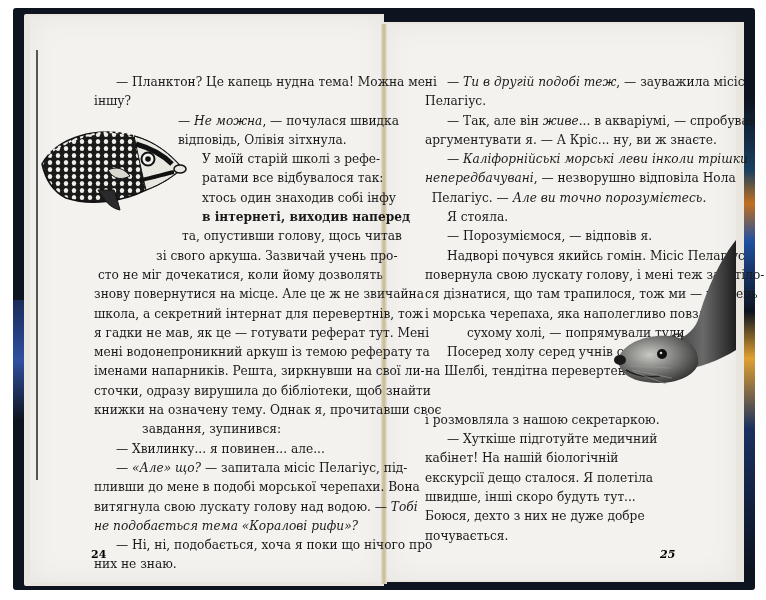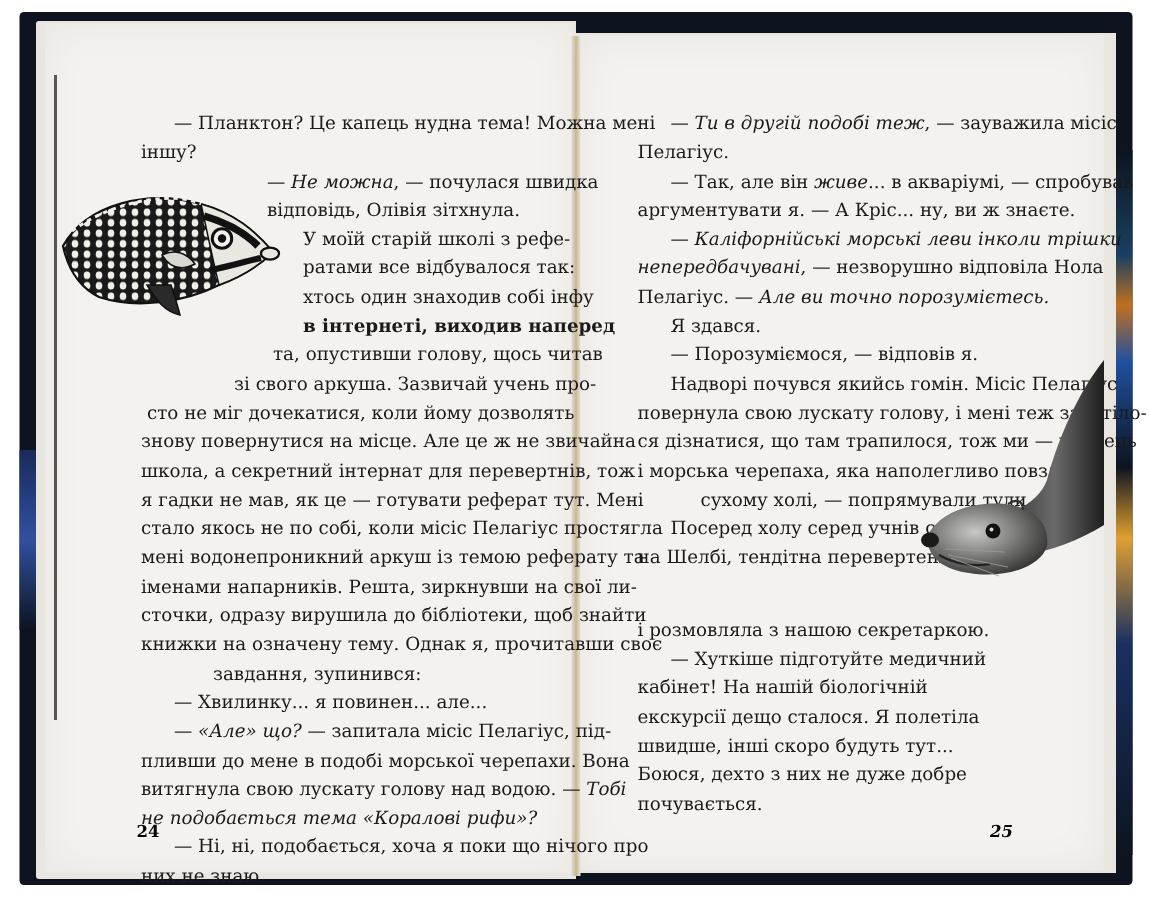--- a/index.html
+++ b/index.html
@@ -76,21 +76,20 @@
     <span class="line just" style="padding-left: 108px;"><span>У моїй старій школі з рефе-</span></span>
     <span class="line just" style="padding-left: 108px;"><span>ратами все відбувалося так:</span></span>
     <span class="line just" style="padding-left: 108px;"><span>хтось один знаходив собі інфу</span></span>
     <span class="line just" style="padding-left: 108px; font-weight: bold;"><span>в інтернеті, виходив наперед</span></span>
     <span class="line just" style="padding-left: 88px;"><span>та, опустивши голову, щось читав</span></span>
     <span class="line just" style="padding-left: 62px;"><span>зі свого аркуша. Зазвичай учень про-</span></span>
     <span class="line just" style="padding-left: 4px;"><span>сто не міг дочекатися, коли йому дозволять</span></span>
     <span class="line just" style="padding-left: 0px;"><span>знову повернутися на місце. Але це ж не звичайна</span></span>
     <span class="line just" style="padding-left: 0px;"><span>школа, а секретний інтернат для перевертнів, тож</span></span>
     <span class="line just" style="padding-left: 0px;"><span>я гадки не мав, як це — готувати реферат тут. Мені</span></span>
-    <span class="line just" style="padding-left: 0px;"><span>стало якось не по собі, коли місіс Пелагіус простягла</span></span>
     <span class="line just" style="padding-left: 0px;"><span>мені водонепроникний аркуш із темою реферату та</span></span>
     <span class="line just" style="padding-left: 0px;"><span>іменами напарників. Решта, зиркнувши на свої ли-</span></span>
     <span class="line just" style="padding-left: 0px;"><span>сточки, одразу вирушила до бібліотеки, щоб знайти</span></span>
     <span class="line just" style="padding-left: 0px;"><span>книжки на означену тему. Однак я, прочитавши своє</span></span>
     <span class="line" style="padding-left: 0px; margin-left: 48px;"><span>завдання, зупинився:</span></span>
     <span class="line" style="padding-left: 22px;"><span>— Хвилинку... я повинен... але...</span></span>
     <span class="line just" style="padding-left: 22px;"><span>— </span><span class="it">«Але» що?</span><span> — запитала місіс Пелагіус, під-</span></span>
     <span class="line just" style="padding-left: 0px;"><span>пливши до мене в подобі морської черепахи. Вона</span></span>
     <span class="line just" style="padding-left: 0px;"><span>витягнула свою лускату голову над водою. — </span><span class="it">Тобі</span></span>
     <span class="line" style="padding-left: 0px;"><span class="it">не подобається тема «Коралові рифи»?</span></span>
@@ -98,22 +97,22 @@
     <span class="line" style="padding-left: 0px;"><span>них не знаю.</span></span>
   </div>
 
 <div class="text" id="right-text" style="left:425px; top:73px; width:288px;">
     <span class="line just" style="padding-left: 22px;"><span>— </span><span class="it">Ти в другій подобі теж</span><span>, — зауважила місіс</span></span>
     <span class="line" style="padding-left: 0px;"><span>Пелагіус.</span></span>
     <span class="line just" style="padding-left: 22px;"><span>— Так, але він </span><span class="it">живе</span><span>... в акваріумі, — спробував</span></span>
     <span class="line" style="padding-left: 0px;"><span>аргументувати я. — А Кріс... ну, ви ж знаєте.</span></span>
     <span class="line just" style="padding-left: 22px;"><span>— </span><span class="it">Каліфорнійські морські леви інколи трішки</span></span>
     <span class="line just" style="padding-left: 0px;"><span class="it">непередбачувані</span><span>, — незворушно відповіла Нола</span></span>
-    <span class="line" style="padding-left: 0px;"><span>Пелагіус. — </span><span class="it">Але ви точно порозумієтесь.</span></span>
-    <span class="line" style="padding-left: 22px;"><span>Я здався.</span></span>
+    <span class="line" style="padding-left: 0px; text-align: center;"><span>Пелагіус. — </span><span class="it">Але ви точно порозумієтесь.</span></span>
+    <span class="line" style="padding-left: 22px;"><span>Я стояла.</span></span>
     <span class="line" style="padding-left: 22px;"><span>— Порозуміємося, — відповів я.</span></span>
     <span class="line just" style="padding-left: 22px;"><span>Надворі почувся якийсь гомін. Місіс Пелагіус</span></span>
     <span class="line just" style="padding-left: 0px;"><span>повернула свою лускату голову, і мені теж захотіло-</span></span>
     <span class="line just" style="padding-left: 0px;"><span>ся дізнатися, що там трапилося, тож ми — хлопець</span></span>
     <span class="line just" style="padding-left: 0px;"><span>і морська черепаха, яка наполегливо повзла по</span></span>
     <span class="line" style="padding-left: 0px; margin-left: 42px;"><span>сухому холі, — попрямували туди.</span></span>
     <span class="line" style="padding-left: 22px; width: 222px;"><span>Посеред холу серед учнів стояла розгубле-</span></span>
     <span class="line just" style="padding-left: 0px; width: 210px;"><span>на Шелбі, тендітна перевертень-крячок,</span></span>
     <span class="line" style="padding-left: 0px; width: 210px; margin-top: 29px;"><span>і розмовляла з нашою секретаркою.</span></span>
     <span class="line just" style="padding-left: 22px; width: 178px;"><span>— Хуткіше підготуйте медичний</span></span>

